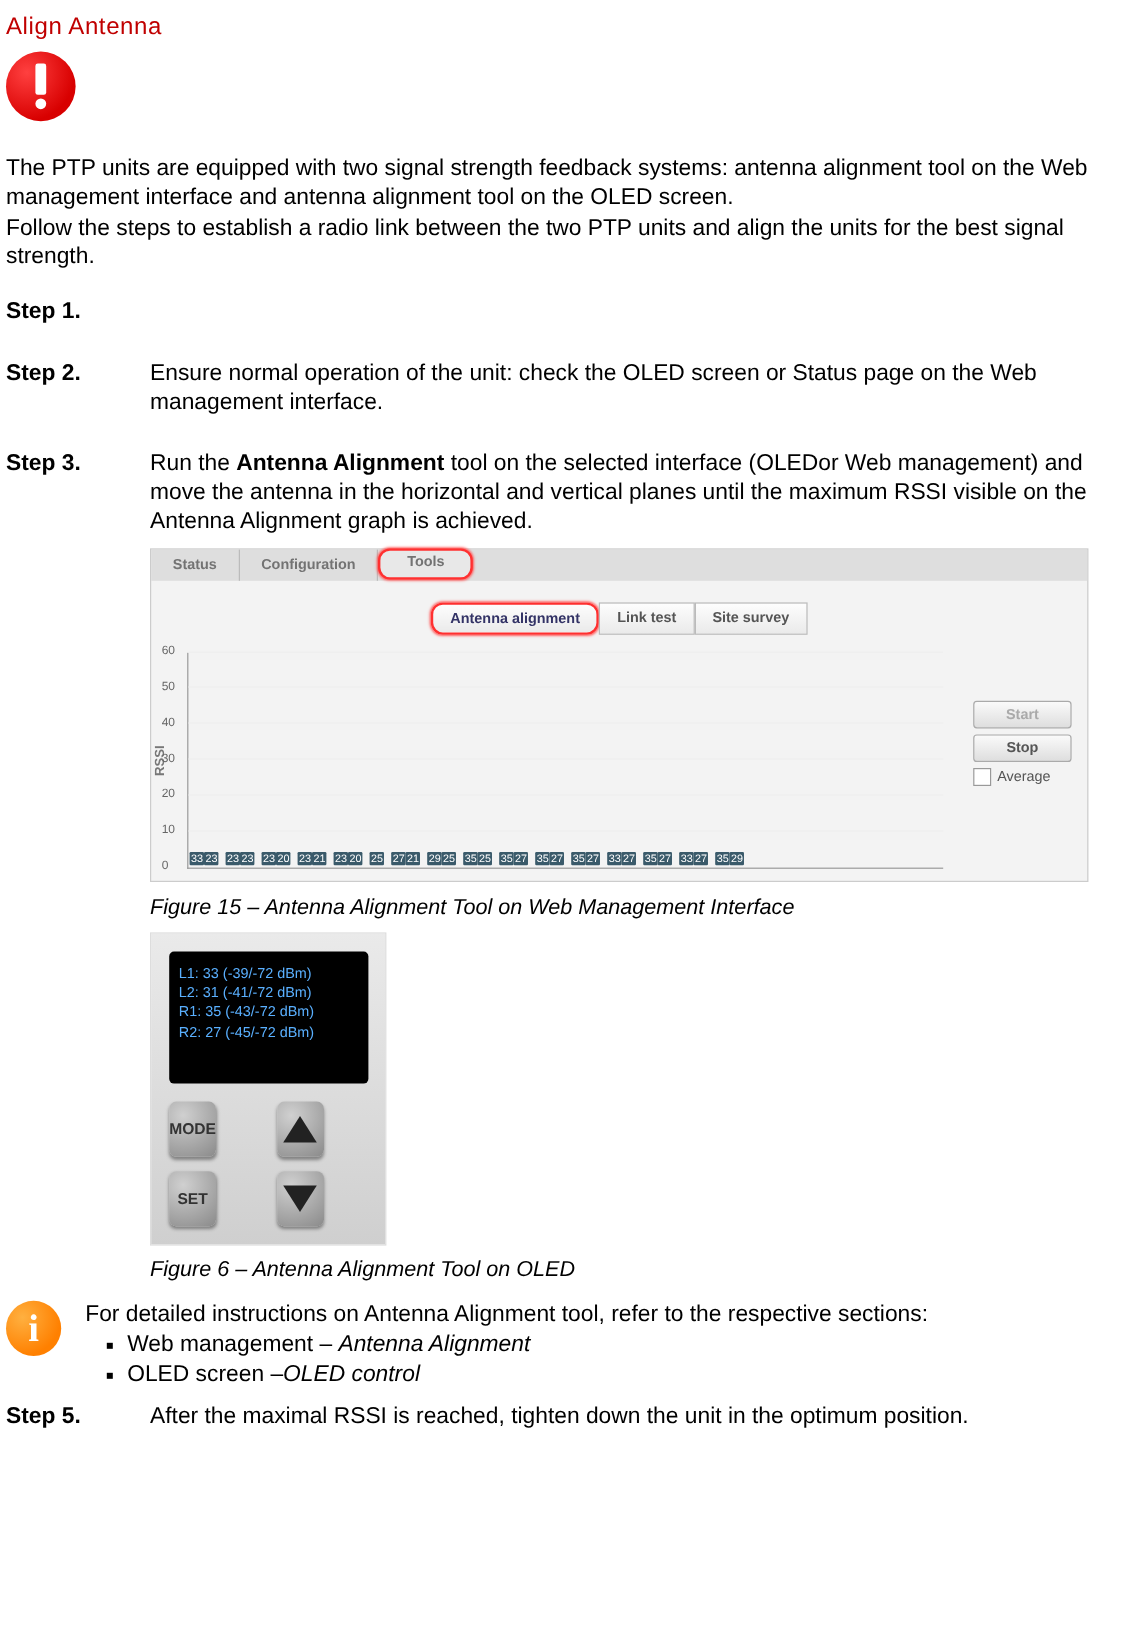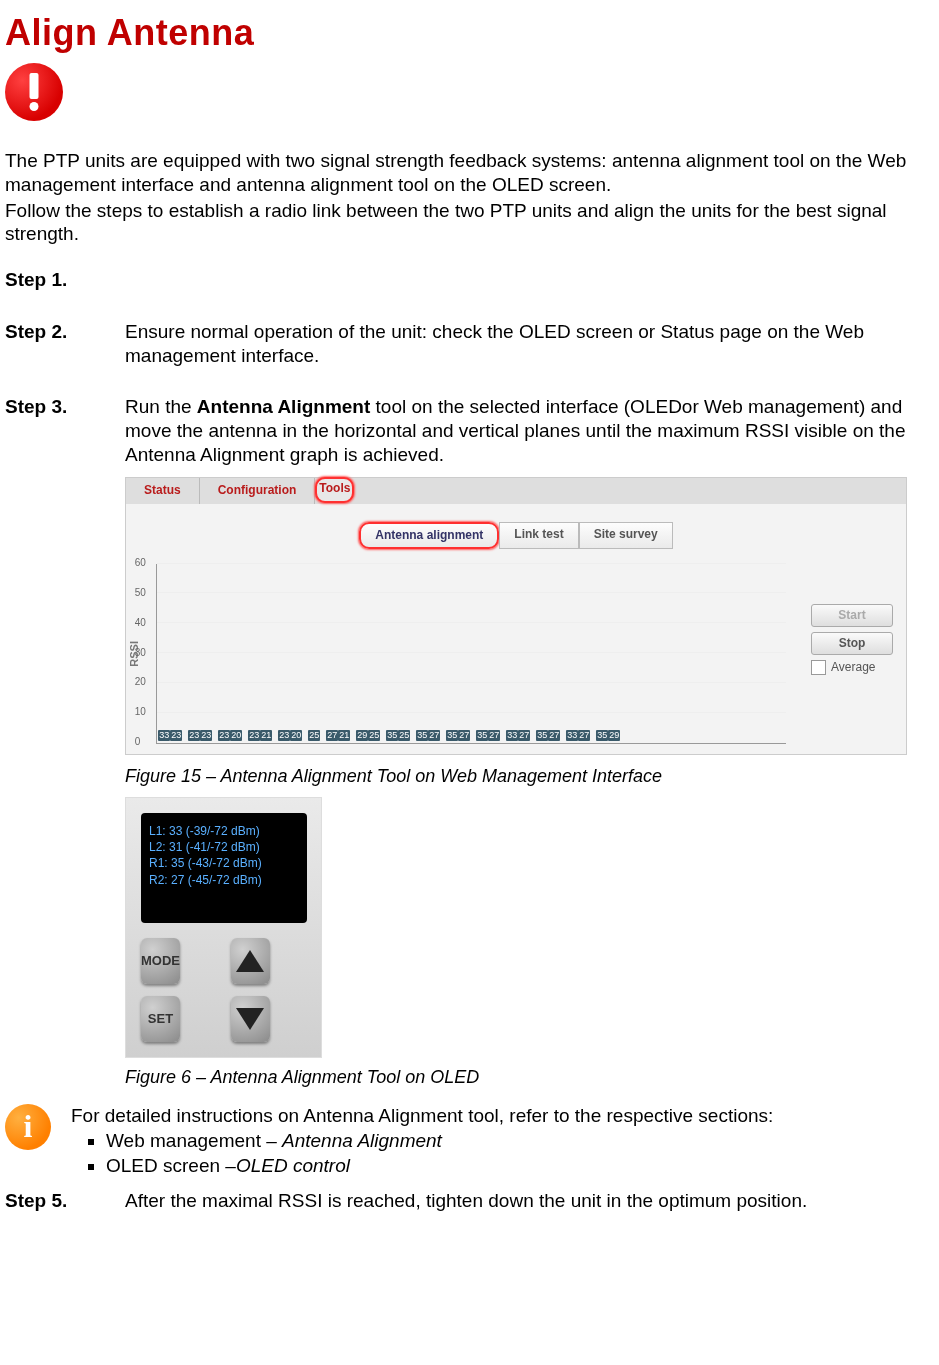--- a/index.html
+++ b/index.html
@@ -6,22 +6,22 @@
   font-family: Arial, Helvetica, sans-serif;
   font-size: 19px;
   line-height: 1.25;
   margin: 0;
   padding: 10px 5px 10px 5px;
   width: 929px;
   color: #000;
 }
 h1 {
   font-family: "Segoe UI", "Lucida Sans", Arial, sans-serif;
-  font-size: 36px;
-  font-weight: 700;
+  font-size: 20px;
+  font-weight: 400;
   color: #C00000;
   margin: 0 0 8px 0;
   letter-spacing: 0.5px;
 }
 .warning-row {
   display: flex;
   align-items: flex-start;
   margin: 10px 0 18px 0;
 }
 .warn-icon {
@@ -102,34 +102,34 @@
   margin-bottom: 10px;
   border: 1px solid #ccc;
   background: #f3f3f3;
 }
 .webui-tabs {
   display: flex;
   gap: 0;
   background: #dedede;
   height: 26px;
   font-size: 12px;
-  color: #b91c1c;
+  color: #737373;
   font-weight: bold;
   position: relative;
 }
 .webui-tab {
   padding: 5px 18px 0 18px;
   height: 21px;
   border-right: 1px solid #bbb;
 }
 .webui-tab.tools {
   border: 2px solid #ff3030;
   border-radius: 10px;
   box-shadow: 0 0 2px 1px #ff6060;
-  padding: 2px 2px;
+  padding: 2px 22px;
   margin-top: -1px;
   height: 18px;
   background: #e8e8e8;
 }
 .webui-sub {
   display: flex;
   justify-content: center;
   gap: 0;
   margin: 18px 0 5px 0;
   font-size: 12px;

